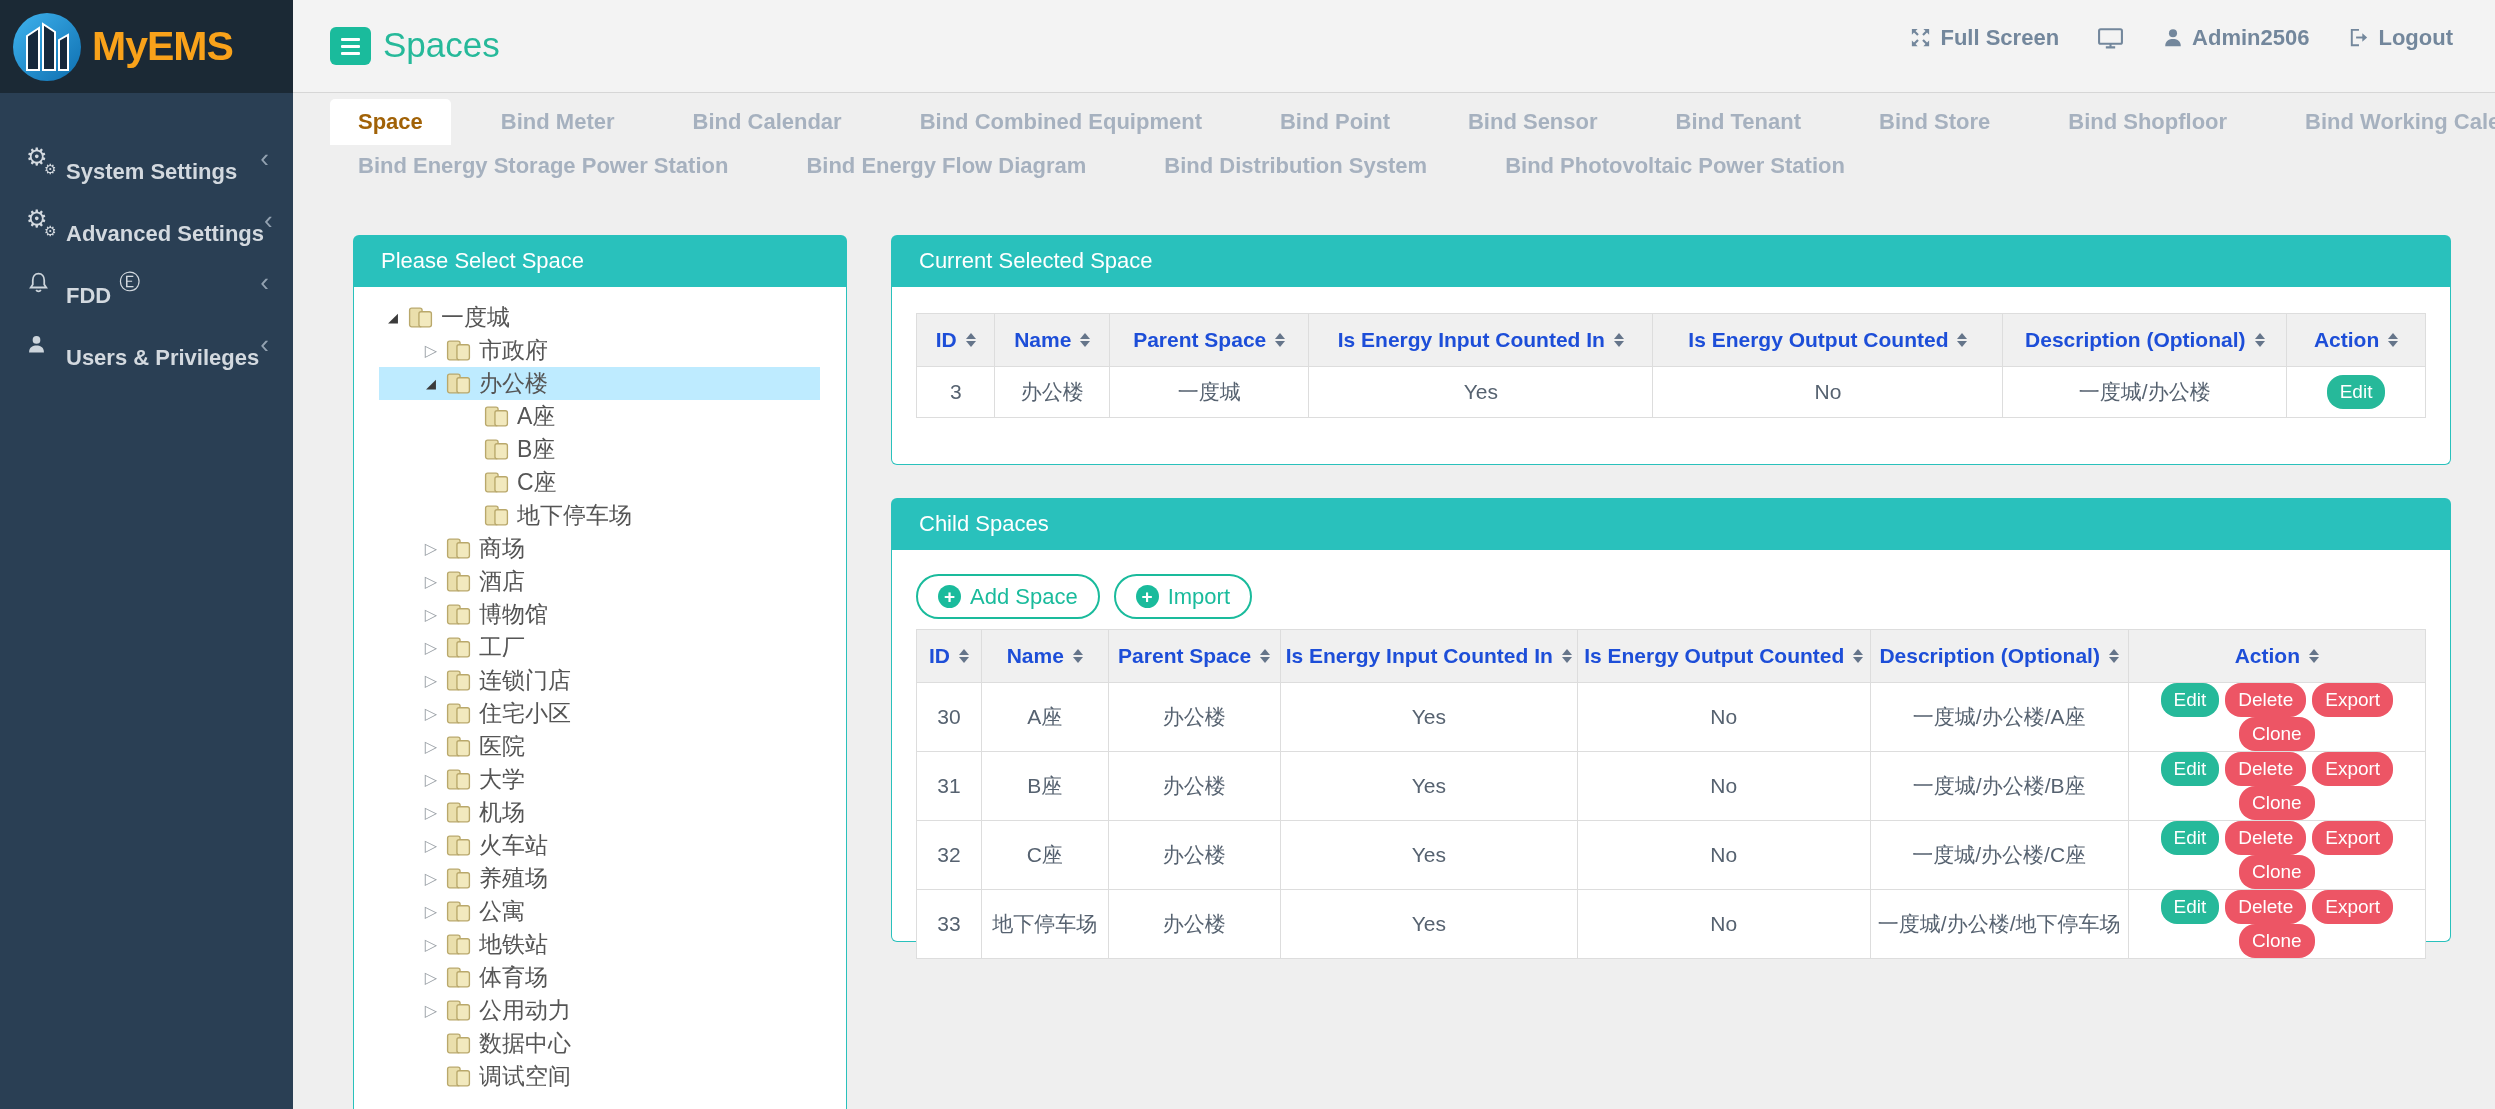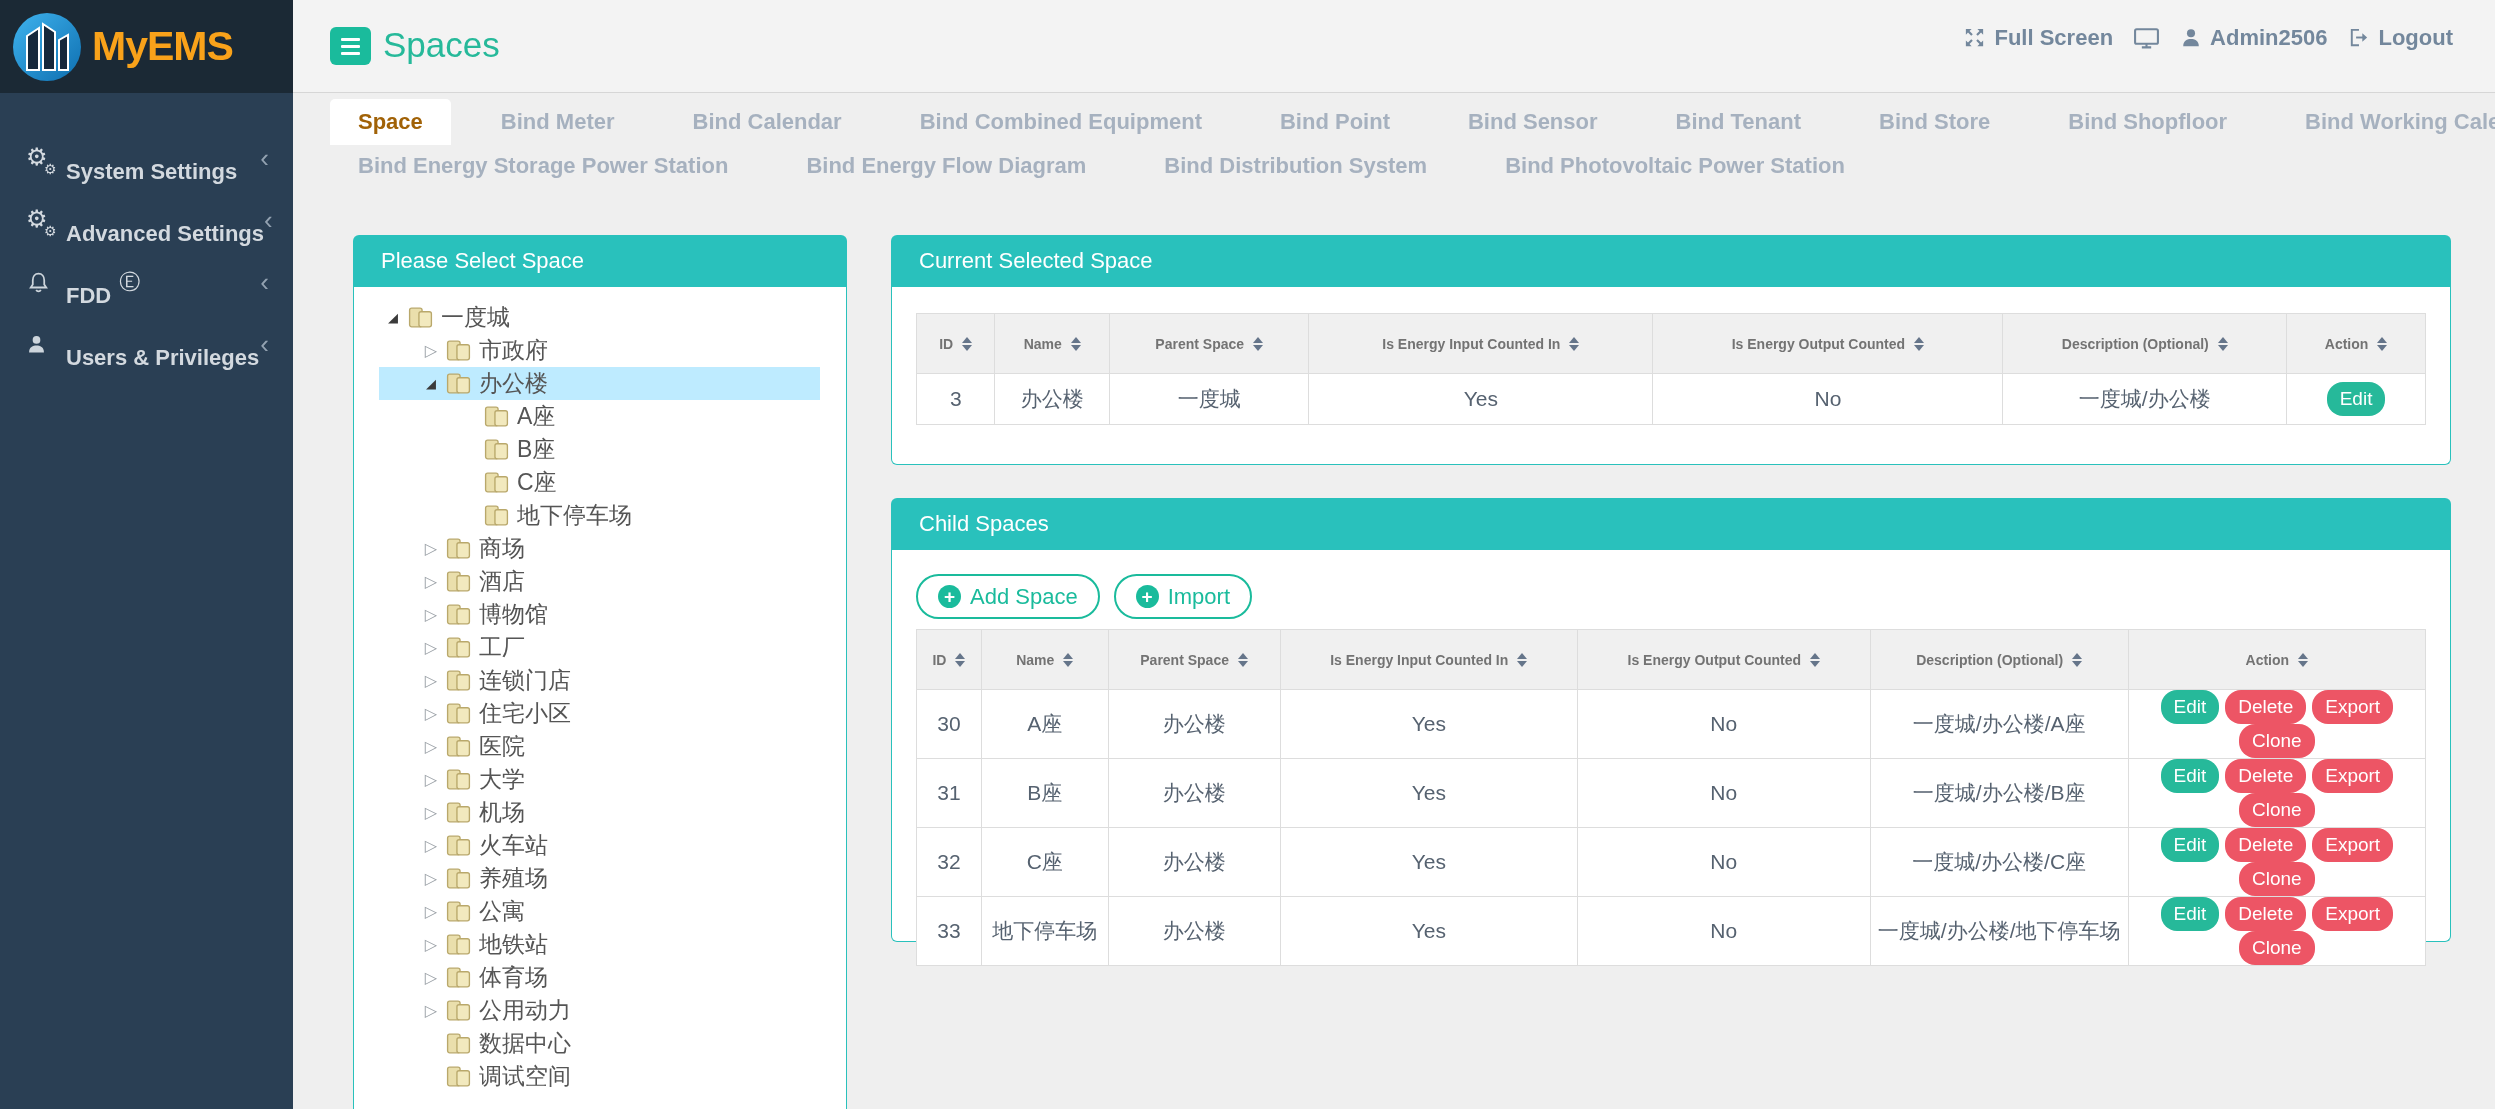--- a/index.html
+++ b/index.html
@@ -21,21 +21,21 @@
   .g1 { font-size: 24px; line-height: 1; }
   .g2 { position: absolute; right: -9px; bottom: -5px; font-size: 14px; line-height: 1; }
   .side-label { white-space: nowrap; margin-top: 28px; }
   .side-badge { font-weight: normal; font-size: 21px; margin-left: 8px; }
   .side-chevron { margin-left: auto; color: #93A2B1; font-size: 26px; font-weight: normal; line-height: 1; }
   
   #topbar { position: absolute; left: 293px; top: 0; right: 0; height: 93px; background: #F3F3F3; border-bottom: 1px solid #D6D6D6; }
   #menu-toggle { position: absolute; left: 37px; top: 27px; width: 41px; height: 38px; background: #1ABB9C; border-radius: 6px; display: flex; flex-direction: column; justify-content: center; align-items: center; gap: 4px; cursor: pointer; }
   #menu-toggle .bar { width: 19px; height: 3px; background: #FFFFFF; border-radius: 1px; }
   #page-title { position: absolute; left: 90px; top: 0; height: 93px; line-height: 90px; font-size: 35px; color: #26B99A; }
-  .top-right { position: absolute; right: 42px; top: 0; height: 75px; display: flex; align-items: center; gap: 20px; color: #73879C; font-weight: bold; font-size: 22px; }
+  .top-right { position: absolute; right: 42px; top: 0; height: 75px; display: flex; align-items: center; gap: 38px; color: #73879C; font-weight: bold; font-size: 22px; }
   .top-link { display: inline-flex; align-items: center; gap: 8px; cursor: pointer; white-space: nowrap; }
   
   #main { position: absolute; left: 293px; top: 93px; right: 0; bottom: 0; }
   .tabs-row { display: flex; margin-left: 37px; }
   .tabs-row1 { margin-top: 6px; }
   .tab { height: 46px; line-height: 46px; padding: 0 28px; margin-right: 22px; font-size: 22px; font-weight: bold; color: #A6B1BF; white-space: nowrap; cursor: pointer; }
   .tabs-row2 .tab { height: 42px; line-height: 42px; }
   .tab.active { background: #FFFFFF; color: #a16207; border-radius: 5px 5px 0 0; }
   
   .panel { position: absolute; }
@@ -48,21 +48,21 @@
   
   .tree { padding: 14px 26px 0 25px; }
   .tnode { height: 33px; display: flex; align-items: center; font-size: 23px; color: #555555; cursor: pointer; }
   .tnode.selected { background: #BEEBFF; }
   .tnode .arrow { width: 28px; flex: 0 0 auto; text-align: center; font-size: 16px; color: #9AA0A6; line-height: 1; }
   .tnode.expanded .arrow { color: #3B3B3B; font-size: 13px; }
   .tnode .ficon { width: 34px; flex: 0 0 auto; display: inline-flex; align-items: center; }
   .tnode .tlabel { white-space: nowrap; }
   
   table.sp-table { border-collapse: collapse; table-layout: fixed; width: calc(100% - 48px); margin: 26px 24px 0; }
-  table.sp-table th { background: #F0F0F0; border: 1px solid #DDDDDD; height: 60px; font-size: 14px; color: #737373; font-weight: bold; text-align: center; cursor: pointer; }
+  table.sp-table th { background: #F0F0F0; border: 1px solid #DDDDDD; height: 53px; font-size: 21px; color: #1d4ed8; font-weight: bold; text-align: center; cursor: pointer; }
   table.sp-table td { background: #FFFFFF; border: 1px solid #DDDDDD; height: 51px; text-align: center; font-size: 21px; color: #566270; }
   .thwrap { display: inline-flex; align-items: center; justify-content: center; gap: 9px; }
   .sort { display: inline-flex; flex-direction: column; gap: 2px; }
   .sort .tu { width: 0; height: 0; border-left: 5px solid transparent; border-right: 5px solid transparent; border-bottom: 6px solid #65758A; }
   .sort .tdn { width: 0; height: 0; border-left: 5px solid transparent; border-right: 5px solid transparent; border-top: 6px solid #65758A; }
   .abtn { display: inline-block; margin: 0 3px; padding: 6px 13px; border-radius: 16px; font-size: 19px; color: #FFFFFF; cursor: pointer; white-space: nowrap; }
   .abtn.success { background: #26B99A; }
   .abtn.danger { background: #ED5565; }
   
   .btn-row { margin: 24px 0 0 24px; display: flex; }

